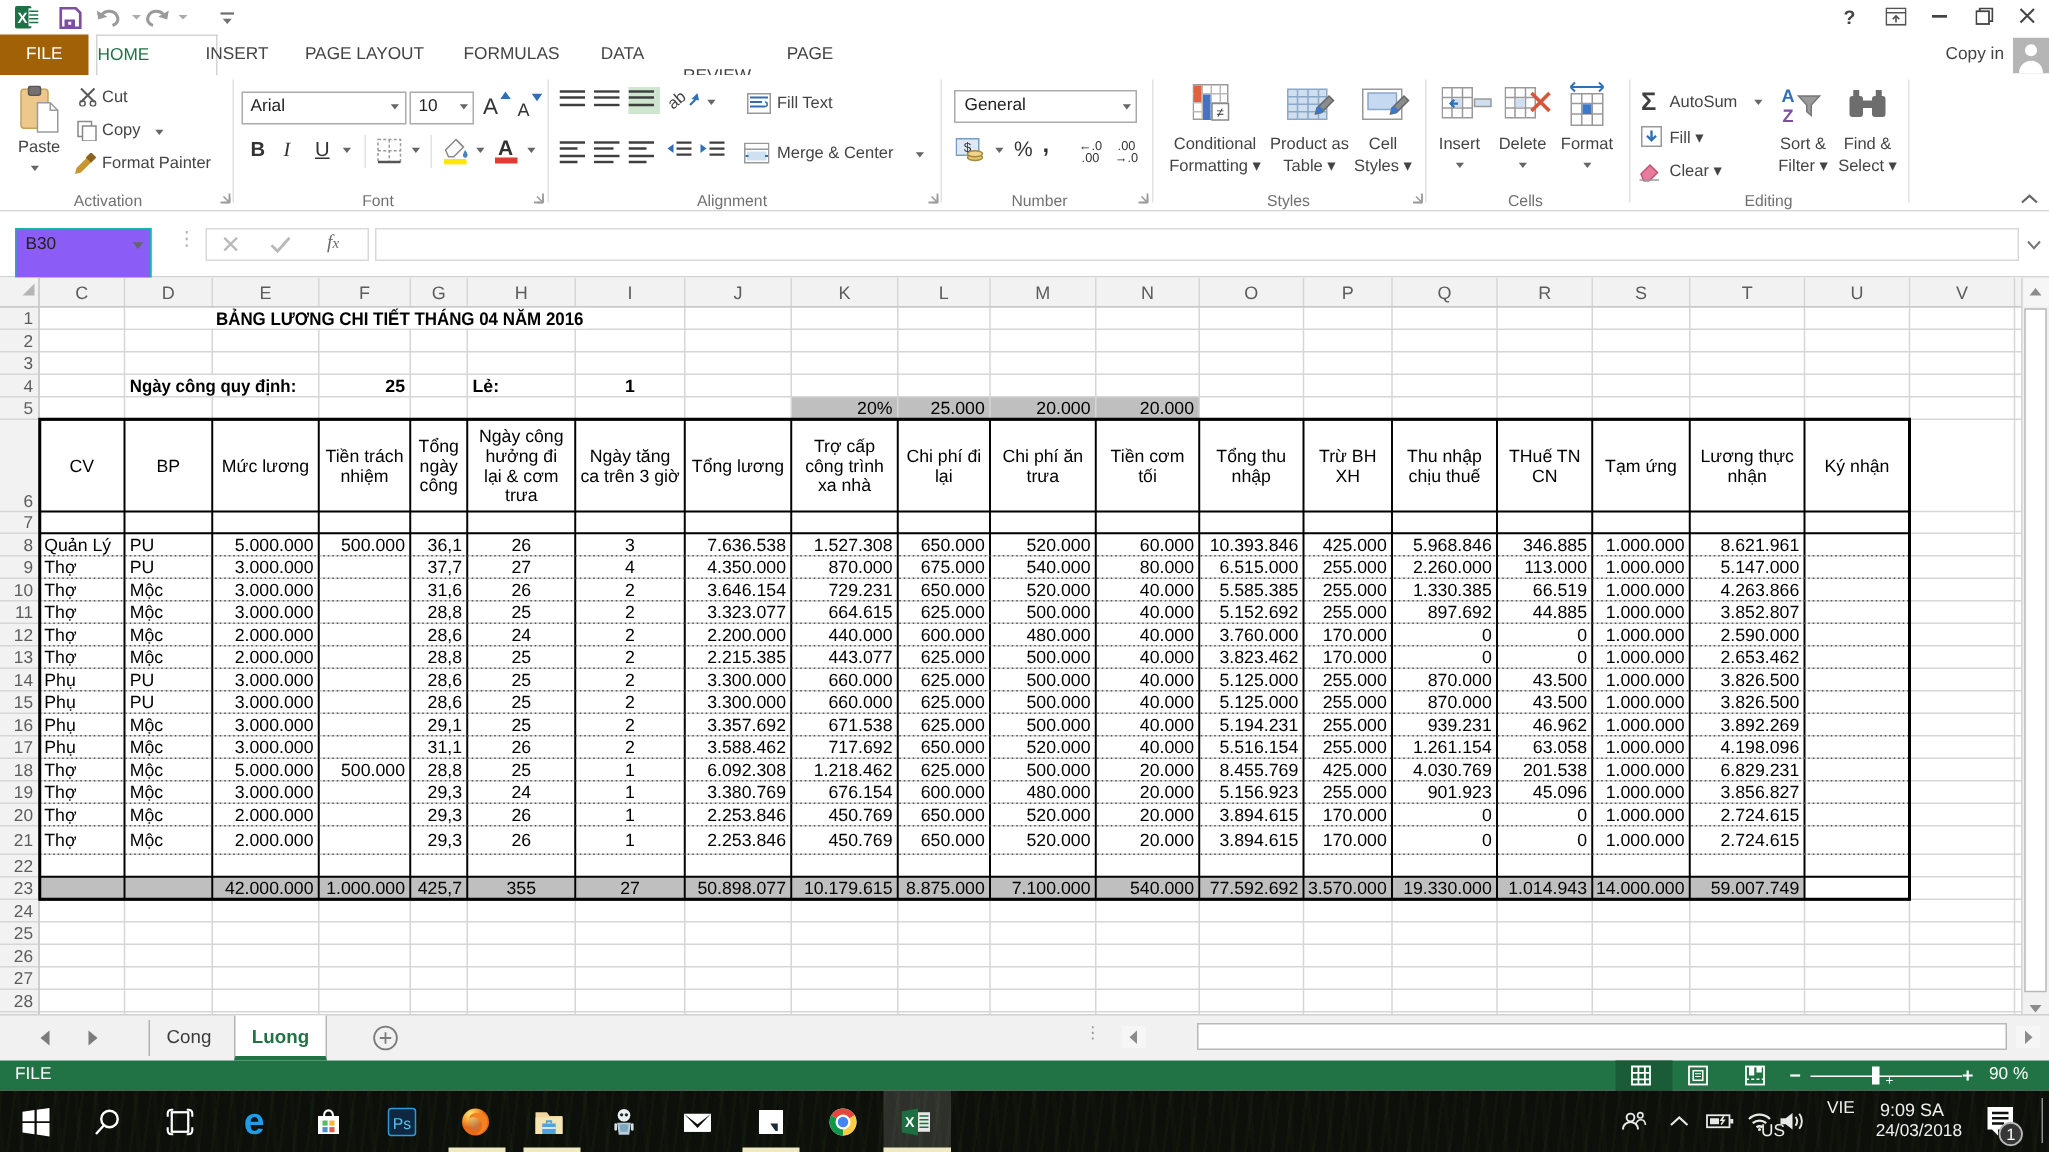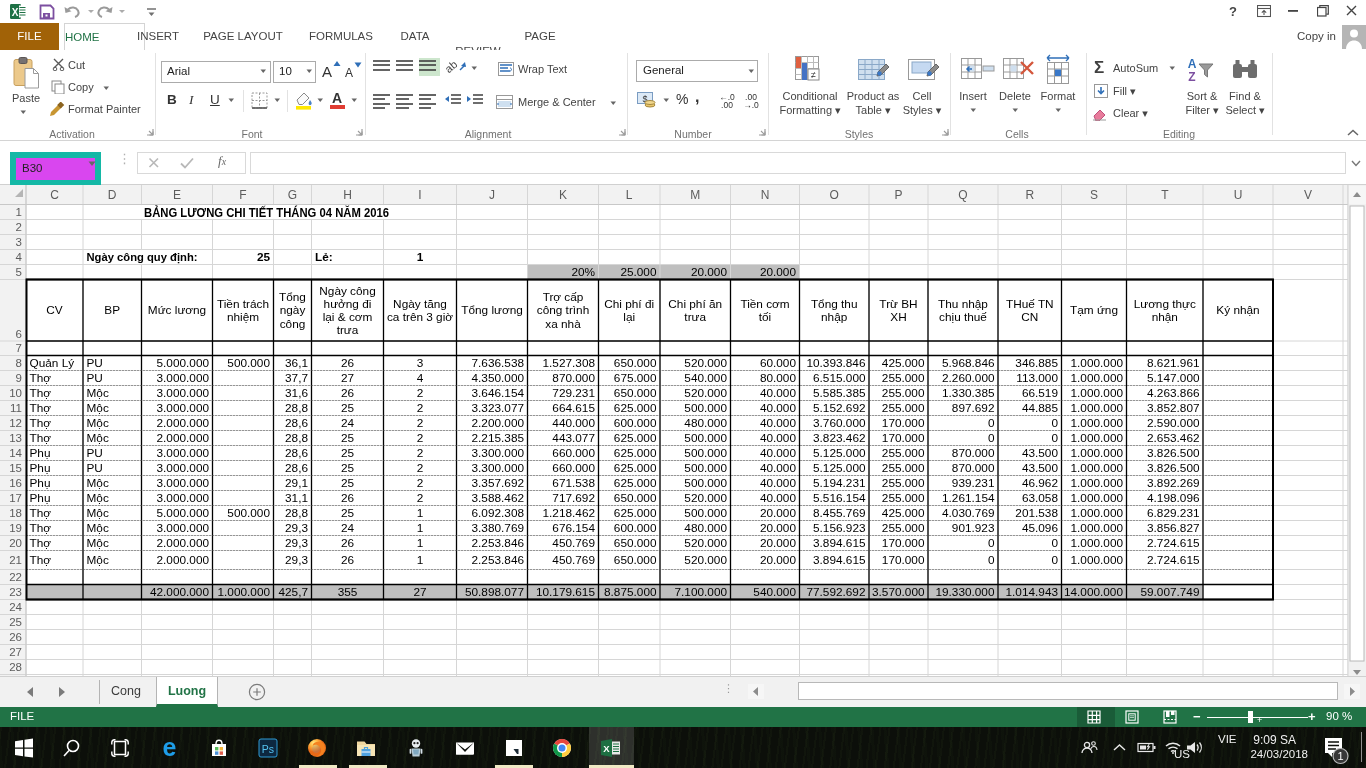--- a/index.html
+++ b/index.html
@@ -210,21 +210,21 @@
     </svg>
     <svg class="abs" style="left:466px;top:42px" width="18" height="16">
       <path d="M7 3 h10 M7 7 h10 M7 11 h10" stroke="#3f3f3f" stroke-width="1.5"></path>
       <path d="M1 4 l4 3 -4 3 Z" fill="#2f6fb8"></path>
     </svg>
     <svg class="abs" style="left:498px;top:12px" width="16" height="15">
       <rect x="0.5" y="0.5" width="15" height="13" fill="#fff" stroke="#999"></rect>
       <path d="M2 3 h12 M2 6 h8 M2 9 h10" stroke="#2f6fb8" stroke-width="1.3"></path>
       <path d="M12 6 c2 0 2 3 0 3" stroke="#2f6fb8" fill="none"></path>
     </svg>
-    <div class="tx" style="left:518px;top:13px;font-size:11px;color:#444">Wrap Text</div>
+    <div class="tx" style="left:518px;top:13px;font-size:11px;color:#444">Fill Text</div>
     <svg class="abs" style="left:496px;top:45px" width="17" height="15">
       <rect x="0.5" y="0.5" width="16" height="13" fill="#fff" stroke="#999"></rect>
       <line x1="0.5" y1="4.5" x2="16.5" y2="4.5" stroke="#999"></line>
       <rect x="2" y="6" width="13" height="6" fill="#cfe0f0"></rect>
       <path d="M3 9 l-2 0 M14 9 l2 0" stroke="#2f6fb8" stroke-width="1.2"></path>
     </svg>
     <div class="tx" style="left:518px;top:46px;font-size:11px;color:#444">Merge &amp; Center</div>
     <svg class="abs" style="left:610.0px;top:51.0px" width="7" height="5">
       <path d="M0.5 0.5 h5.5 l-2.75 3.5 Z" fill="#666"></path>
     </svg>
@@ -361,21 +361,21 @@
     </svg>
     <div class="tx" style="left:1245px;top:40px;transform:translateX(-50%);font-size:11px;color:#444">Find &amp;</div>
     <div class="tx" style="left:1245px;top:54px;transform:translateX(-50%);font-size:11px;color:#444">Select&nbsp;▾</div>
     <div class="tx" style="left:1179.0px;top:78px;transform:translateX(-50%);font-size:10.5px;color:#717171">Editing</div>
     <div class="abs" style="left:1272.0px;top:3px;width:1px;height:82px;background:#e2e2e2"></div>
     <svg class="abs" style="left:1347px;top:79px" width="12" height="8">
       <path d="M1 6 l5 -4.5 5 4.5" fill="none" stroke="#666" stroke-width="1.5"></path>
     </svg>
   </div>
 <div class="abs" style="left:0;top:141px;width:1366px;height:44px;background:#fff;border-bottom:1px solid #d0d0d0">
-    <div class="abs" style="left:10px;top:11px;width:91px;height:34px;border:6px solid #14b8a6;background:#d946ef">
+    <div class="abs" style="left:10px;top:11px;width:91px;height:34px;border:1px solid #14b8a6;background:#8b5cf6">
       <span style="position:absolute;left:6px;top:4px;font-size:11.5px;color:#222">B30</span>
     </div>
     <svg class="abs" style="left:88px;top:20px" width="8" height="6">
       <path d="M0.5 0.5 h7 l-3.5 4.5 Z" fill="#666"></path>
     </svg>
     <div class="tx" style="left:118px;top:10px;font-size:13px;color:#b0b0b0">⋮</div>
     <div class="abs" style="left:137px;top:11px;width:109px;height:22px;border:1px solid #d9d9d9;background:#fff"></div>
     <svg class="abs" style="left:148px;top:16px" width="12" height="12">
       <path d="M1.5 1.5 L10 10 M10 1.5 L1.5 10" stroke="#b8b8b8" stroke-width="1.6"></path>
     </svg>

